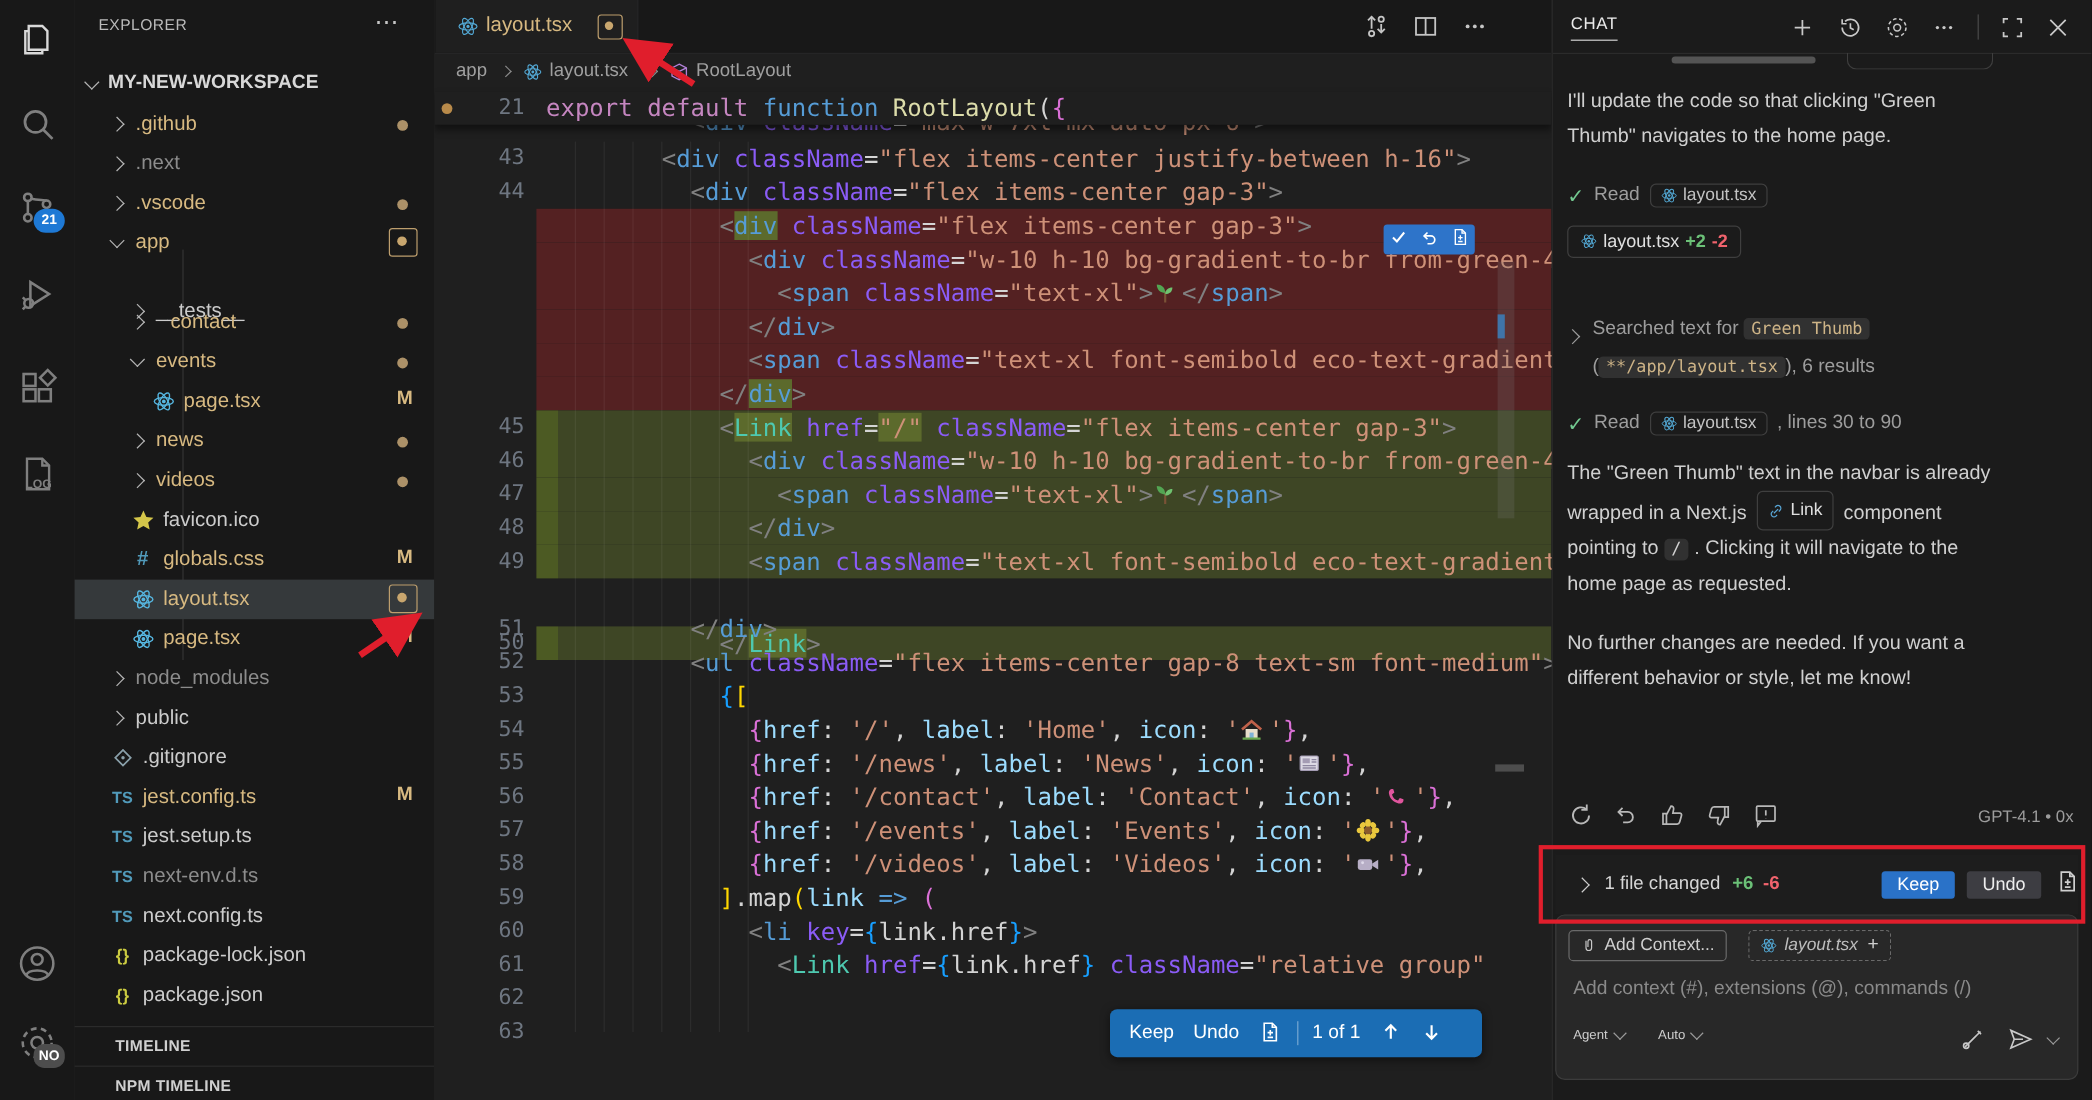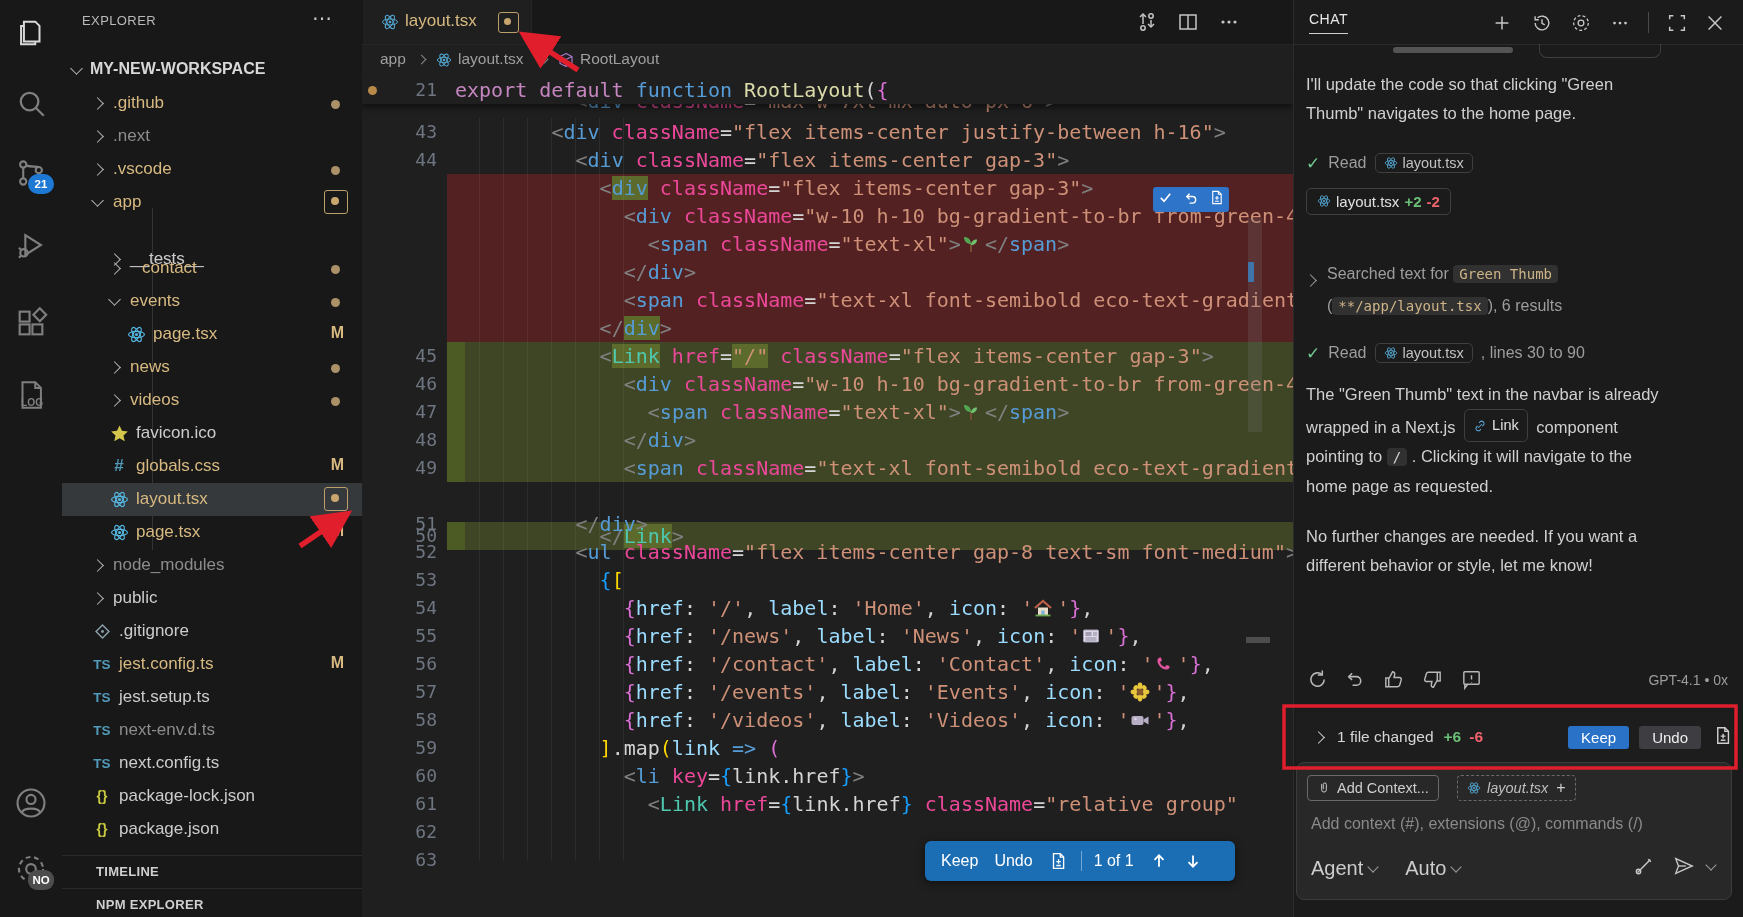--- a/index.html
+++ b/index.html
@@ -61,21 +61,21 @@
 
   
   .codefont{font-family:"DejaVu Sans Mono","Liberation Mono",monospace;font-size:20px;}
   .crow{position:absolute;left:0;width:100%;height:28px;line-height:28px;}
   .crow.del::before{content:"";position:absolute;left:85px;right:0;top:0;bottom:0;background:#542122;}
   .crow.ins::before{content:"";position:absolute;left:103px;right:0;top:0;bottom:0;background:#3e4625;}
   .crow.ins .strip{position:absolute;left:85px;width:18px;top:0;bottom:0;background:#4c5a23;z-index:1;}
   .lnum{position:absolute;left:0;top:0;width:75px;text-align:right;color:#6e7681;font-size:18px;z-index:2;
         font-family:"DejaVu Sans Mono","Liberation Mono",monospace;}
   .ctext{position:absolute;top:0;white-space:pre;z-index:3;}
-  .tk-p{color:#808080}.tk-tag{color:#569cd6}.tk-comp{color:#4ec9b0}.tk-attr{color:#ec4899}
+  .tk-p{color:#808080}.tk-tag{color:#569cd6}.tk-comp{color:#4ec9b0}.tk-attr{color:#8b5cf6}
   .tk-eq{color:#d4d4d4}.tk-str{color:#ce9178}.tk-kw{color:#c586c0}.tk-kw2{color:#569cd6}
   .tk-fn{color:#dcdcaa}.tk-pn{color:#d4d4d4}.tk-prop{color:#9cdcfe}
   .tk-br1{color:#ffd700}.tk-br2{color:#da70d6}.tk-br3{color:#179fff}
   .hl-ins{background:#5c6a2c;}
   .emo{display:inline-block;width:24px;height:20px;vertical-align:-3px;}
   .emo svg{width:20px;height:20px;}
   #sticky{position:absolute;left:0;top:76px;width:100%;height:28px;line-height:28px;background:#1f1f1f;z-index:6;
           box-shadow:0 4px 6px rgba(0,0,0,.45);}
   .sdot{position:absolute;left:6px;top:10px;width:9px;height:9px;border-radius:50%;background:#b88a4a;}
   #sliver42{position:absolute;left:0;top:104px;width:100%;height:13px;overflow:hidden;z-index:1;opacity:.85;}
@@ -125,21 +125,21 @@
   #changesbar svg{width:19px;height:19px;color:#cfcfcf;margin-left:12px;}
   
   #chatinput{position:absolute;left:2px;top:762px;width:434px;height:136px;background:#282828;border:1px solid #3c3c3c;border-radius:8px;}
   .ctx-pill{position:absolute;top:12px;height:24px;display:flex;align-items:center;gap:6px;border:1px solid #6a6a6a;border-radius:4px;
     padding:0 9px;font-size:14.5px;color:#cfcfcf;}
   .ctx-pill svg{width:14px;height:14px;}
   .ctx-pill.dashed{border-style:dashed;color:#bdbdbd;}
   .ctx-pill .it{font-style:italic;}
   .ctx-pill .pl2{font-size:16px;color:#cfcfcf;margin-left:2px;}
   #placeholder{position:absolute;left:14px;top:52px;font-size:16px;color:#8a8a8a;}
-  .agent-row{position:absolute;left:14px;top:94px;font-size:20px;color:#cccccc;display:flex;align-items:center;gap:6px;}
+  .agent-row{position:absolute;left:14px;top:94px;font-size:11px;color:#cccccc;display:flex;align-items:center;gap:6px;}
   .dd-chev{width:7px;height:7px;border-right:1.5px solid #9a9a9a;border-bottom:1.5px solid #9a9a9a;transform:rotate(45deg);margin-top:-4px;display:inline-block;}
   .in-ic{position:absolute;top:92px;color:#c8c8c8;}
   .in-ic svg{width:22px;height:22px;}
   
   #sliverpill{position:absolute;left:245px;top:44px;width:120px;height:13px;border:1px solid #3e3e3e;border-top:none;border-radius:0 0 8px 8px;}
   #sliversmudge{position:absolute;left:99px;top:47px;width:120px;height:6px;background:rgba(170,170,170,.4);border-radius:3px;}
 
   
   #annots{position:absolute;left:0;top:0;width:1743px;height:917px;z-index:60;pointer-events:none;}
 </style>
@@ -374,21 +374,21 @@
           <span class="tlabel plain" style="left: 57px;">package.json</span>
         </div>
       </div>
     <div id="panels">
         <div class="panel-row" style="top: 855px;">
           <span class="chev right"></span>
           <span class="pl">TIMELINE</span>
         </div>
         <div class="panel-row" style="top: 888px;">
           <span class="chev right"></span>
-          <span class="pl">NPM EXPLORER</span>
+          <span class="pl">NPM TIMELINE</span>
         </div>
       </div>
   </div>
 
   <div id="editor">
     <div id="tabstrip">
       <div class="tab">
         <svg class="ric" viewBox="0 0 24 24">
             <g fill="none" stroke="#53a8d4" stroke-width="1.3">
               <ellipse cx="12" cy="12" rx="10" ry="4"></ellipse>

